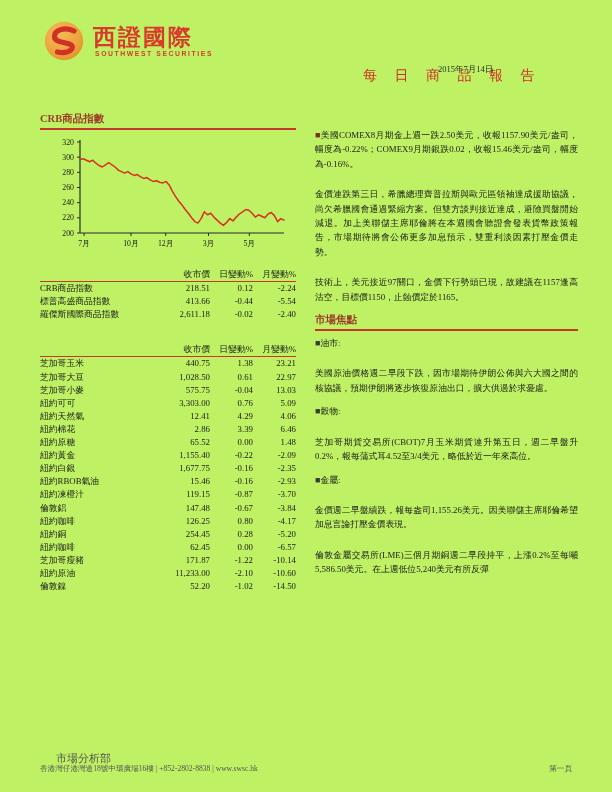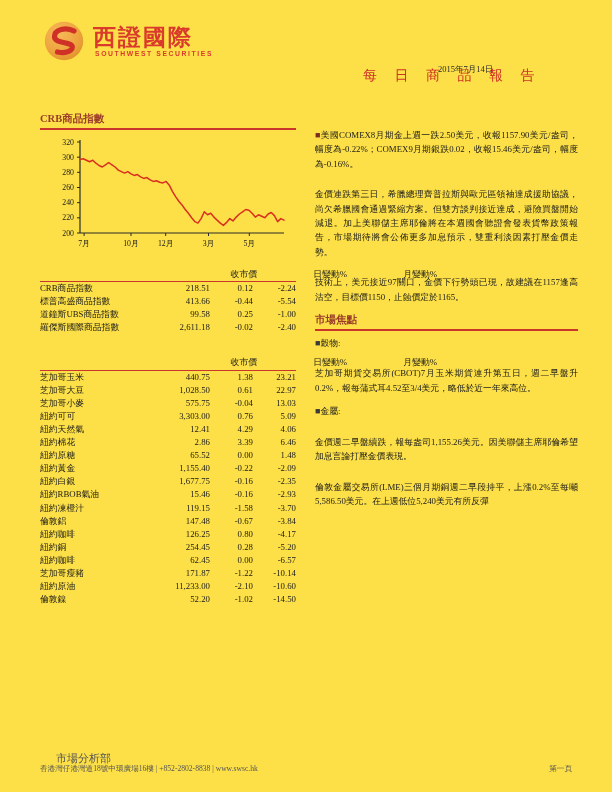--- a/index.html
+++ b/index.html
@@ -1,18 +1,18 @@
 <!DOCTYPE html>
 <html><head>
 <meta charset="utf-8">
 <style>
   html,body{margin:0;padding:0;background:#888;}
   .page{
     position:relative; width:612px; height:792px; margin:0 auto;
-    background:#fde047; overflow:hidden;
+    background:#bef264; overflow:hidden;
     font-family:"Liberation Serif","DejaVu Serif",serif;
     color:#1a1a1a;
   }
   
   .logo-wrap{position:absolute; left:44px; top:21px; width:40px; height:40px;}
   .brand-cn{position:absolute; left:93px; top:22px; font-size:23px; font-weight:bold; color:#d93a2b; letter-spacing:2px;}
   .brand-en{position:absolute; left:95px; top:50px; font-size:6.8px; font-weight:bold; color:#d93a2b;
             letter-spacing:1.6px; font-family:"Liberation Sans","DejaVu Sans",sans-serif;}
   .report-title{position:absolute; left:363px; top:35px; font-size:14px; font-weight:normal; color:#cf3126; letter-spacing:7px;margin-top:32px;}
   .report-date{position:absolute; left:438px; top:64px; font-size:8.5px; color:#2a2a2a;}
@@ -21,21 +21,21 @@
   .col-right{position:absolute; left:315px; top:112px; width:263px;}
   .sec-head{
     font-size:10.5px; font-weight:bold; color:#9b3b2a;
     border-bottom:2px solid #c9372c; padding-bottom:2px; margin-bottom:5px;
   }
   
   .chart-box{margin:6px 0 8px 10px;}
   
   .ptable{width:256px; font-size:8.8px; line-height:13.1px; margin-top:8px;}
   .trow{display:flex;}
-  .trow.thead{border-bottom:1.3px solid #c9372c;gap:47px;}
+  .trow.thead{border-bottom:1.3px solid #c9372c;}
   .c0{flex:0 0 104px; text-align:left; overflow:hidden; white-space:nowrap;}
   .cn{flex:0 0 66px; text-align:right; white-space:nowrap;}
   .cm{flex:0 0 43px; text-align:right; white-space:nowrap;}
   .tgap{height:14px;}
   
   .para{font-size:8.8px; line-height:14.4px; margin:16px 0 9px 0; text-align:justify;}
   .para .bullet{color:#7d2d20; font-size:9px;}
   .focus-item{margin-bottom:9px;}
   .focus-label{font-size:8.8px; line-height:14.4px; color:#1a1a1a;}
   .focus-label .bullet{color:#3a3a3a; font-size:9px;}
@@ -117,26 +117,20 @@
           <span class="cm">0.12</span>
           <span class="cm">-2.24</span>
         </div>
         <div class="trow">
           <span class="c0">標普高盛商品指數</span>
           <span class="cn">413.66</span>
           <span class="cm">-0.44</span>
           <span class="cm">-5.54</span>
         </div>
         <div class="trow">
-          <span class="c0">道鐘斯UBS商品指數</span>
-          <span class="cn">99.58</span>
-          <span class="cm">0.25</span>
-          <span class="cm">-1.00</span>
-        </div>
-        <div class="trow">
           <span class="c0">羅傑斯國際商品指數</span>
           <span class="cn">2,611.18</span>
           <span class="cm">-0.02</span>
           <span class="cm">-2.40</span>
         </div>
       </div>
 
     <div class="tgap"></div>
 
     <div class="ptable">
@@ -202,21 +196,21 @@
         </div>
         <div class="trow">
           <span class="c0">紐約RBOB氣油</span>
           <span class="cn">15.46</span>
           <span class="cm">-0.16</span>
           <span class="cm">-2.93</span>
         </div>
         <div class="trow">
           <span class="c0">紐約凍橙汁</span>
           <span class="cn">119.15</span>
-          <span class="cm">-1.58</span>
+          <span class="cm">-0.87</span>
           <span class="cm">-3.70</span>
         </div>
         <div class="trow">
           <span class="c0">倫敦鋁</span>
           <span class="cn">147.48</span>
           <span class="cm">-0.67</span>
           <span class="cm">-3.84</span>
         </div>
         <div class="trow">
           <span class="c0">紐約咖啡</span>
@@ -258,20 +252,24 @@
   </div>
 
   <div class="col-right">
     <p class="para"><span class="bullet">■</span><span>美國COMEX8月期金上週一跌2.50美元，收報1157.90美元/盎司，幅度為-0.22%；COMEX9月期銀跌0.02，收報15.46美元/盎司，幅度為-0.16%。</span></p>
     <p class="para">金價連跌第三日，希臘總理齊普拉斯與歐元區領袖達成援助協議，尚欠希臘國會通過緊縮方案。但雙方談判接近達成，避險買盤開始減退。加上美聯儲主席耶倫將在本週國會聽證會發表貨幣政策報告，市場期待將會公佈更多加息預示，雙重利淡因素打壓金價走勢。</p>
     <p class="para">技術上，美元接近97關口，金價下行勢頭已現，故建議在1157逢高沽空，目標價1150，止蝕價定於1165。</p>
 
     <div class="sec-head sec2">市場焦點</div>
     <div>
         <div class="focus-item">
+          <div class="focus-label"><span class="bullet">■</span>油市:</div>
+          <p class="para">美國原油價格週二早段下跌，因市場期待伊朗公佈與六大國之間的核協議，預期伊朗將逐步恢復原油出口，擴大供過於求憂慮。</p>
+        </div>
+        <div class="focus-item">
           <div class="focus-label"><span class="bullet">■</span>穀物:</div>
           <p class="para">芝加哥期貨交易所(CBOT)7月玉米期貨連升第五日，週二早盤升0.2%，報每蒲式耳4.52至3/4美元，略低於近一年來高位。</p>
         </div>
         <div class="focus-item">
           <div class="focus-label"><span class="bullet">■</span>金屬:</div>
           <p class="para">金價週二早盤續跌，報每盎司1,155.26美元。因美聯儲主席耶倫希望加息言論打壓金價表現。</p>
           <p class="para">倫敦金屬交易所(LME)三個月期銅週二早段持平，上漲0.2%至每噸5,586.50美元。在上週低位5,240美元有所反彈</p>
         </div>
       </div>
   </div>

